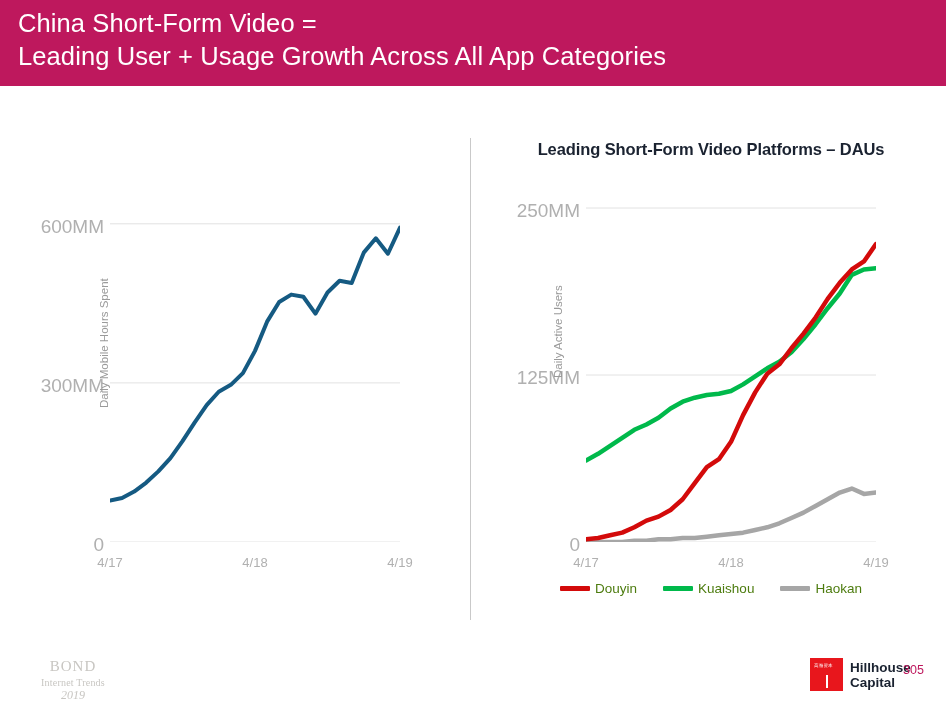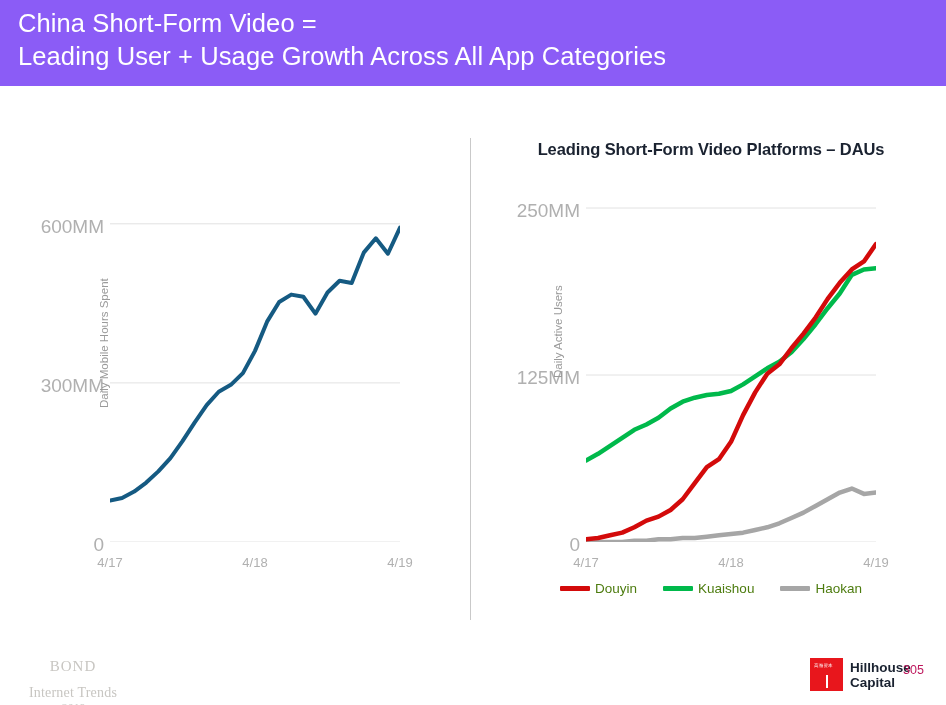--- a/index.html
+++ b/index.html
@@ -15,21 +15,21 @@
     font-family: "Liberation Sans", sans-serif;
     -webkit-font-smoothing: antialiased;
   }
 
   
   #header-bar {
     position: absolute;
     left: 0; top: 0;
     width: 946px;
     height: 86px;
-    background: #8b5cf6;
+    background: #be185d;
   }
   #header-title {
     position: absolute;
     left: 18px;
     top: 7px;
     width: 900px;
     color: #ffffff;
     font-size: 25.5px;
     line-height: 33px;
     font-weight: 400;
@@ -174,21 +174,21 @@
   #bond-logo {
     position: absolute;
     left: 18px;
     top: 12px;
     width: 110px;
     text-align: center;
     color: #c8c6c2;
     font-family: "Liberation Serif", serif;
   }
   #bond-name     { font-size: 15px; letter-spacing: 1px; }
-  #bond-sub      { font-size: 14px; margin-top: 10px; letter-spacing: 0.2px; }
+  #bond-sub      { font-size: 10px; margin-top: 2px; letter-spacing: 0.2px; }
   #bond-year     { font-size: 12px; margin-top: 0; font-style: italic; }
 
   #hillhouse-logo {
     position: absolute;
     left: 810px;
     top: 12px;
     display: flex;
     align-items: center;
     gap: 7px;
   }

